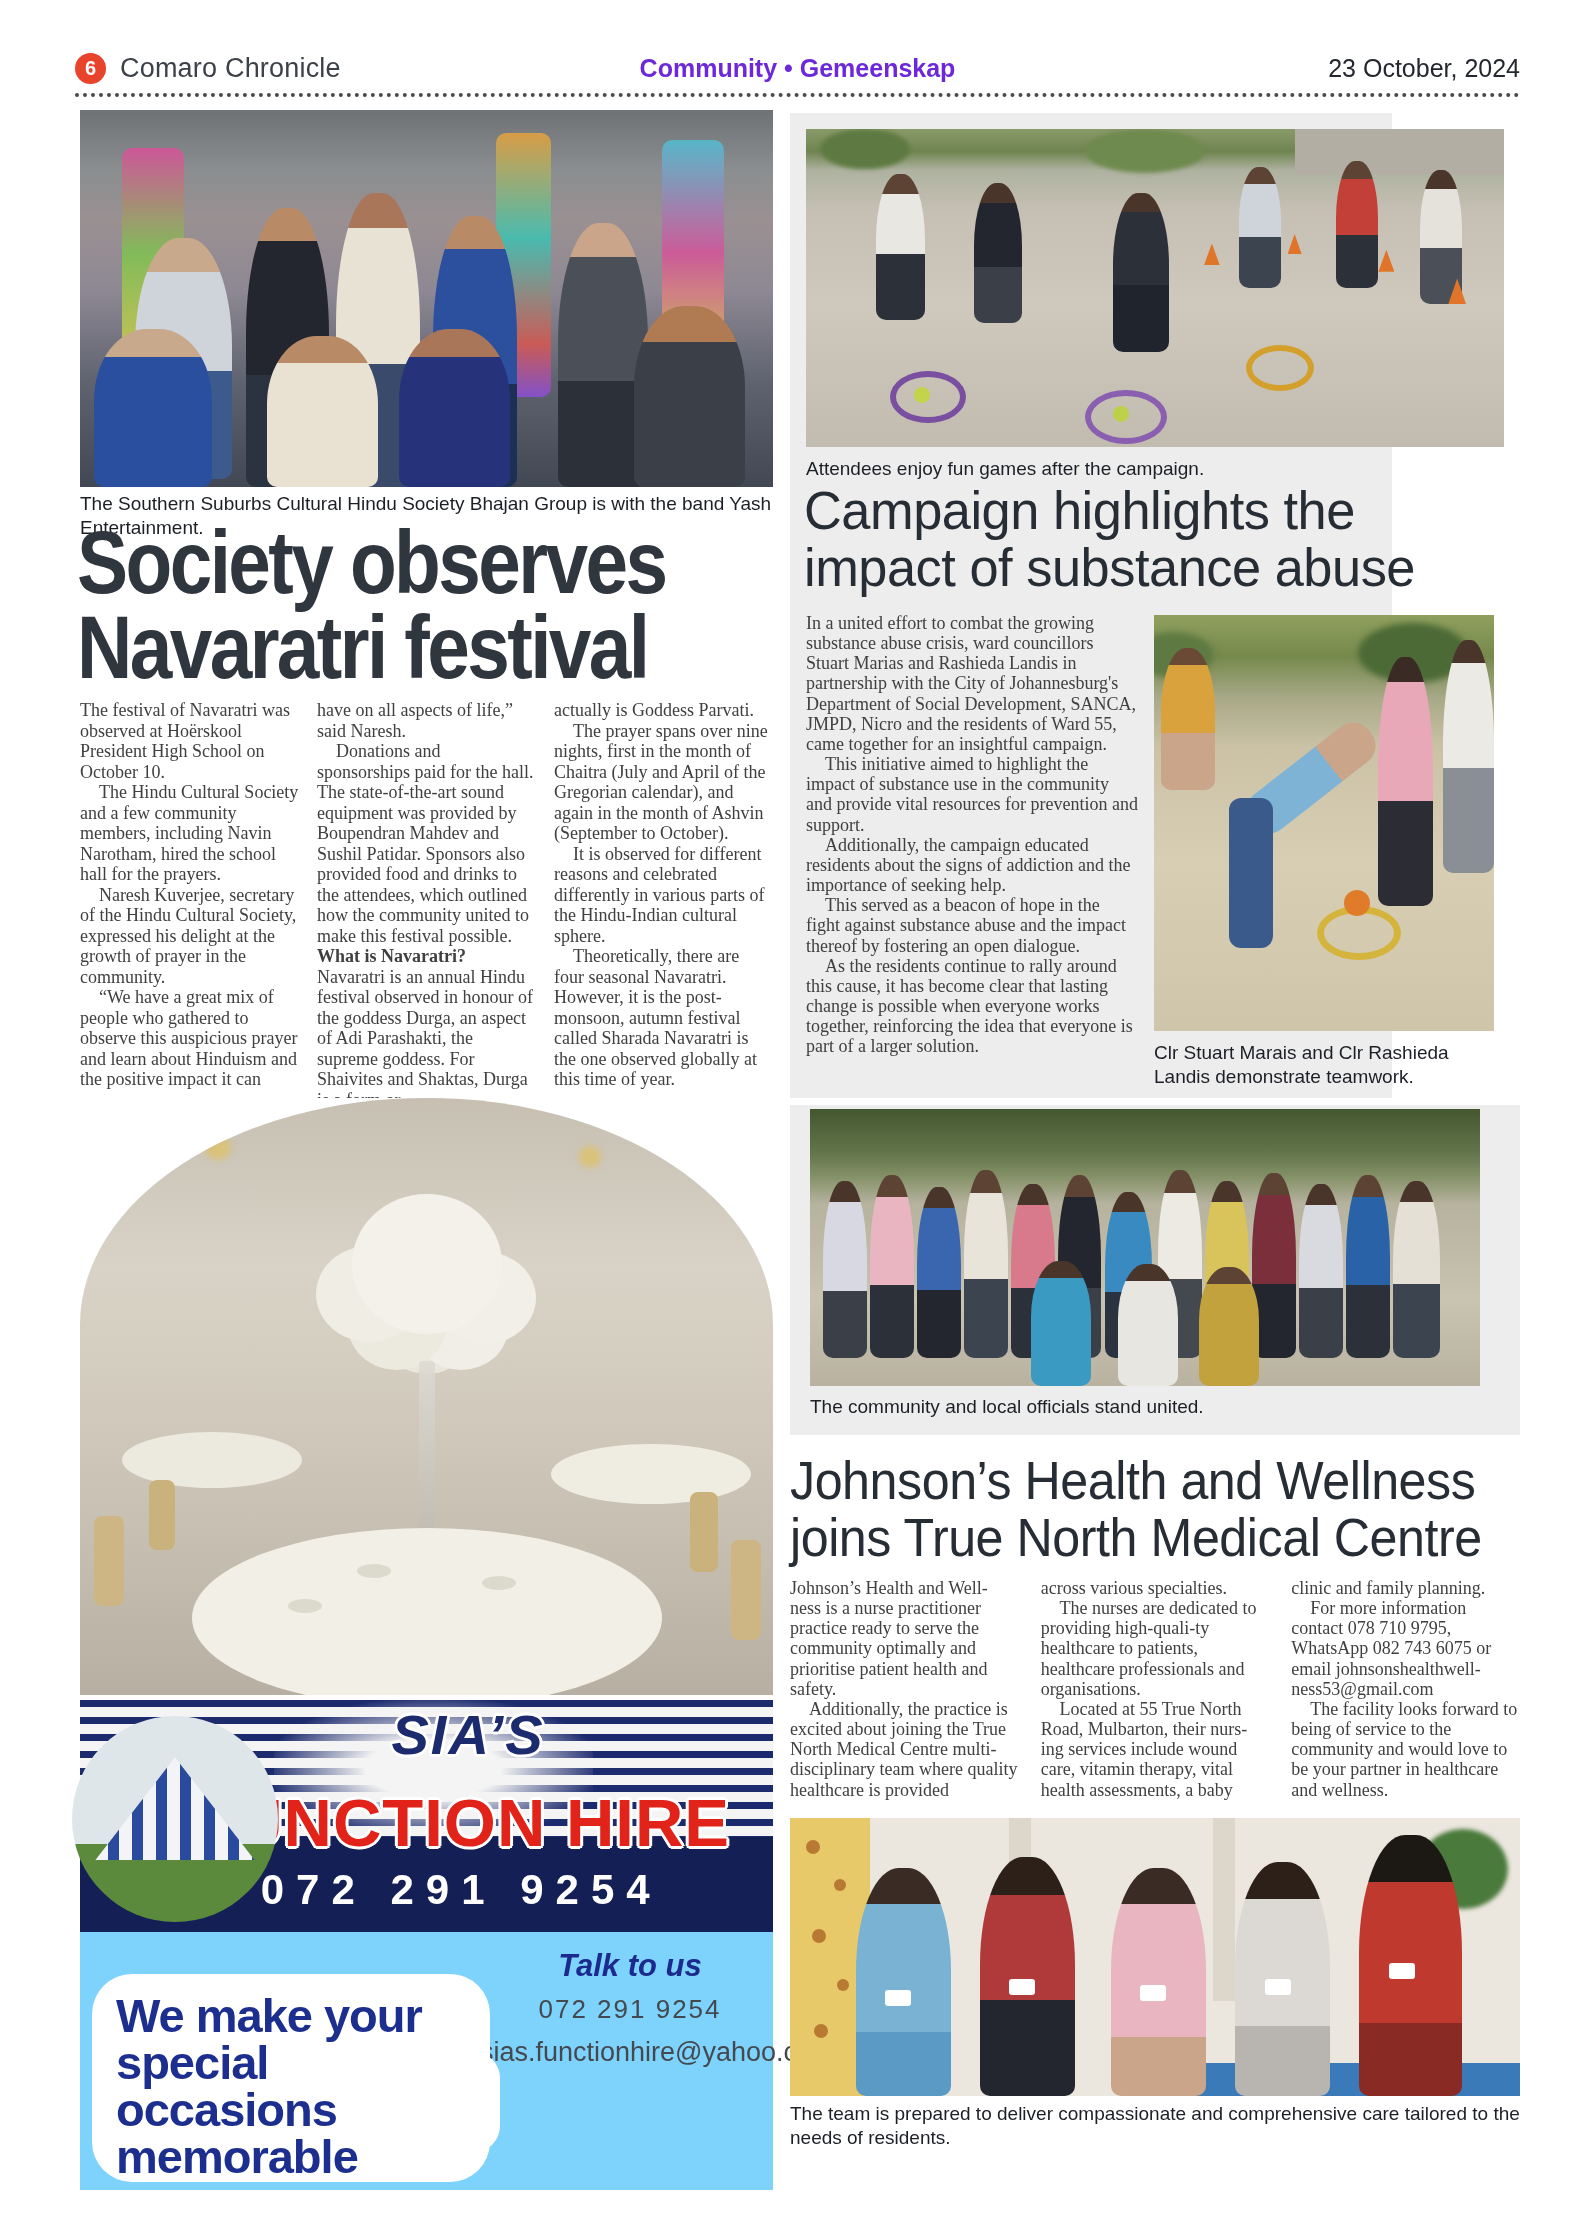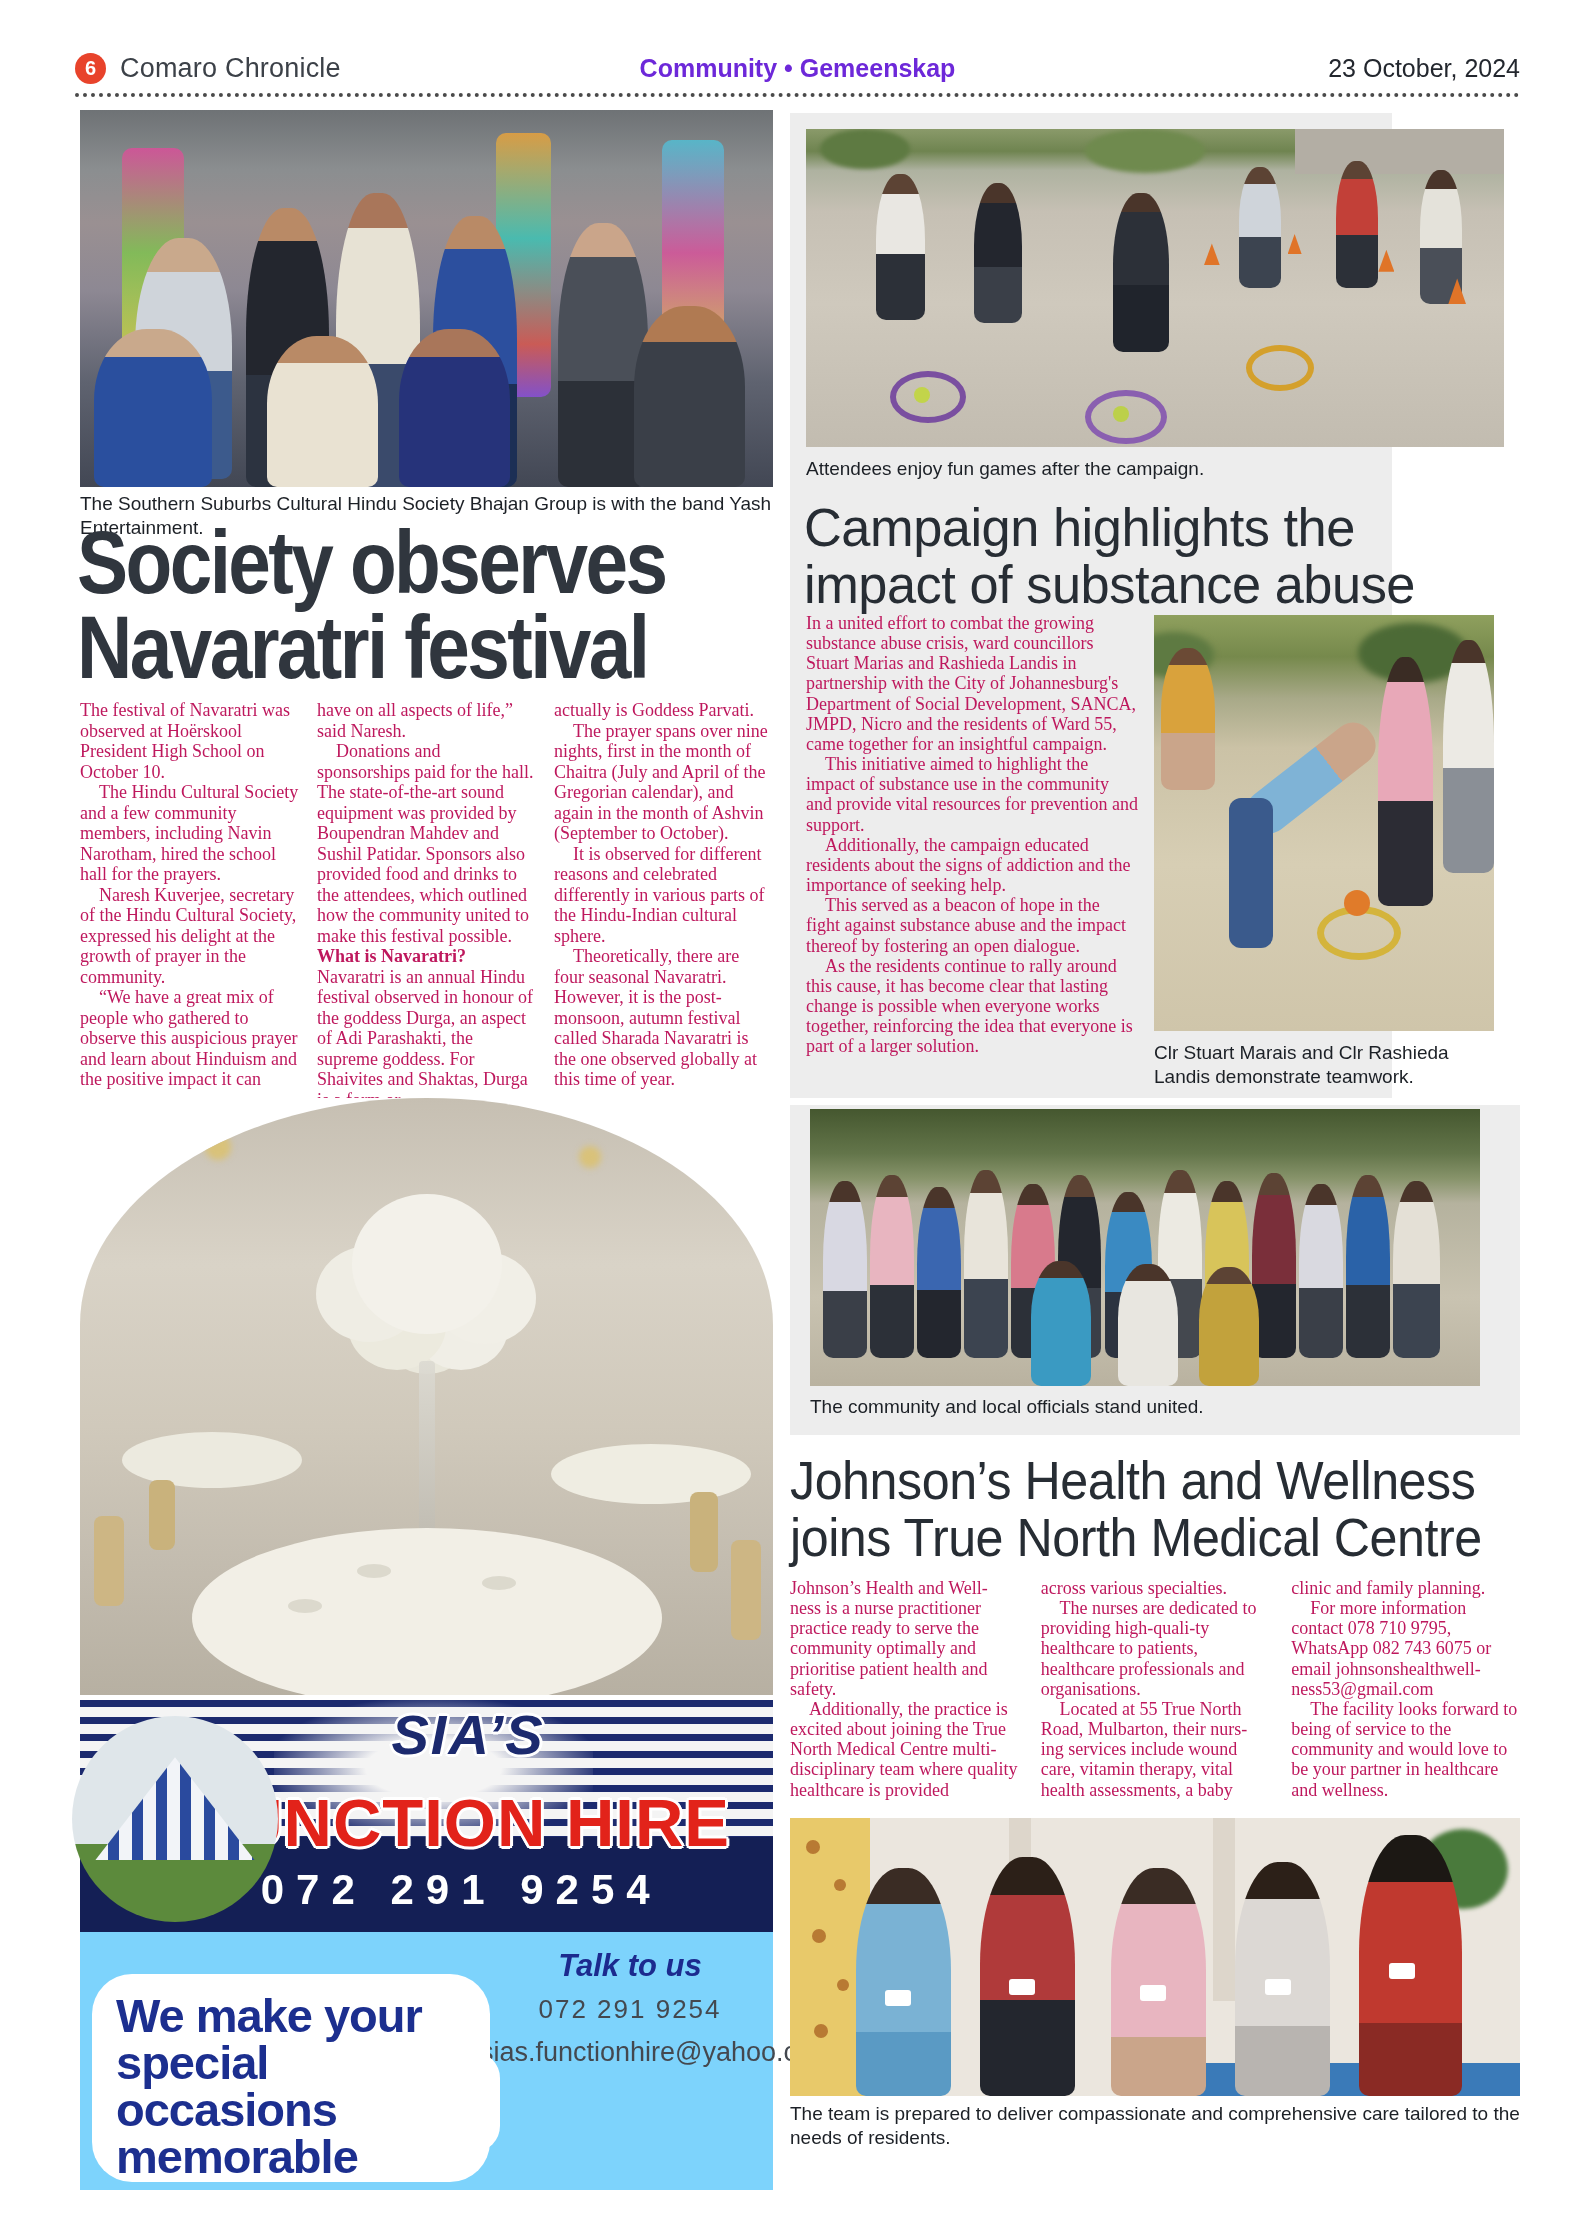--- a/index.html
+++ b/index.html
@@ -12,21 +12,21 @@
   .badge{width:31px;height:31px;border-radius:50%;background:#e8432b;color:#fff;
          font-size:20px;font-weight:bold;display:flex;align-items:center;justify-content:center;}
   .masthead{margin-left:14px;font-size:27px;color:#3c4148;letter-spacing:.2px;}
   .section-title{position:absolute;left:50%;transform:translateX(-50%);color:#6d28d9;
                  font-size:25px;font-weight:bold;}
   .hdr-date{margin-left:auto;font-size:25px;color:#23272e;}
   .dotted-rule{left:75px;top:93px;width:1445px;height:0;border-top:4px dotted #4a4a4a;}
 
   
   .cap{font-size:19px;line-height:1.25;color:#1c2026;}
-  .serif{font-family:"Liberation Serif",serif;color:#be185d;}
+  .serif{font-family:"Liberation Serif",serif;color:#404040;}
   .body1{font-size:18px;line-height:1.14;}
   .body2{font-size:18px;line-height:1.12;}
   p.np{margin:0;text-indent:0;}
   p.ind{margin:0;text-indent:1.05em;}
   p.subhead{margin:0;font-weight:bold;}
 
   
   .hl-heavy{font-weight:bold;color:#30363e;font-size:89px;line-height:.96;letter-spacing:-3px;
             transform:scaleX(.86);transform-origin:left top;white-space:nowrap;}
   .hl-light{color:#272d34;font-size:54px;line-height:1.06;font-weight:normal;letter-spacing:-.5px;
@@ -204,21 +204,21 @@
       <div class="cone" style="left:92%;top:47%;width:18px;height:26px;"></div>
       <div class="ring" style="left:12%;top:76%;width:64px;height:40px;border:6px solid #7a4fa0;"></div>
       <div class="ring" style="left:40%;top:82%;width:70px;height:42px;border:6px solid #8a5fb0;"></div>
       <div class="ring" style="left:63%;top:68%;width:56px;height:34px;border:6px solid #d4a02c;"></div>
       <div class="dot" style="left:15.5%;top:81%;width:16px;height:16px;background:#c2d44a;"></div>
       <div class="dot" style="left:44%;top:87%;width:16px;height:16px;background:#bcd04a;"></div>
     </div>
 
     <div class="abs cap" style="left:16px;top:344px;width:690px;">Attendees enjoy fun games after the campaign.</div>
 
-    <div class="abs" style="left:14px;top:386px;width:760px;">
+    <div class="abs" style="left:14px;top:369px;width:760px;">
       <div class="hl-light" style="transform:scaleX(.97);">Campaign highlights the</div>
       <div class="hl-light" style="transform:scaleX(.97);">impact of substance abuse</div>
     </div>
 
     <div class="abs serif body2" style="left:16px;top:500px;width:332px;">
       <p class="np">In a united effort to combat the growing substance abuse crisis, ward councillors Stuart Marias and Rashieda Landis in partnership with the City of Johannesburg's Department of Social Development, SANCA, JMPD, Nicro and the residents of Ward 55, came together for an insightful campaign.</p>
       <p class="ind">This initiative aimed to highlight the impact of substance use in the community and provide vital resources for prevention and support.</p>
       <p class="ind">Additionally, the campaign educated residents about the signs of addiction and the importance of seeking help.</p>
       <p class="ind">This served as a beacon of hope in the fight against substance abuse and the impact thereof by fostering an open dialogue.</p>
       <p class="ind">As the residents continue to rally around this cause, it has become clear that lasting change is possible when everyone works together, reinforcing the idea that everyone is part of a larger solution.</p>

